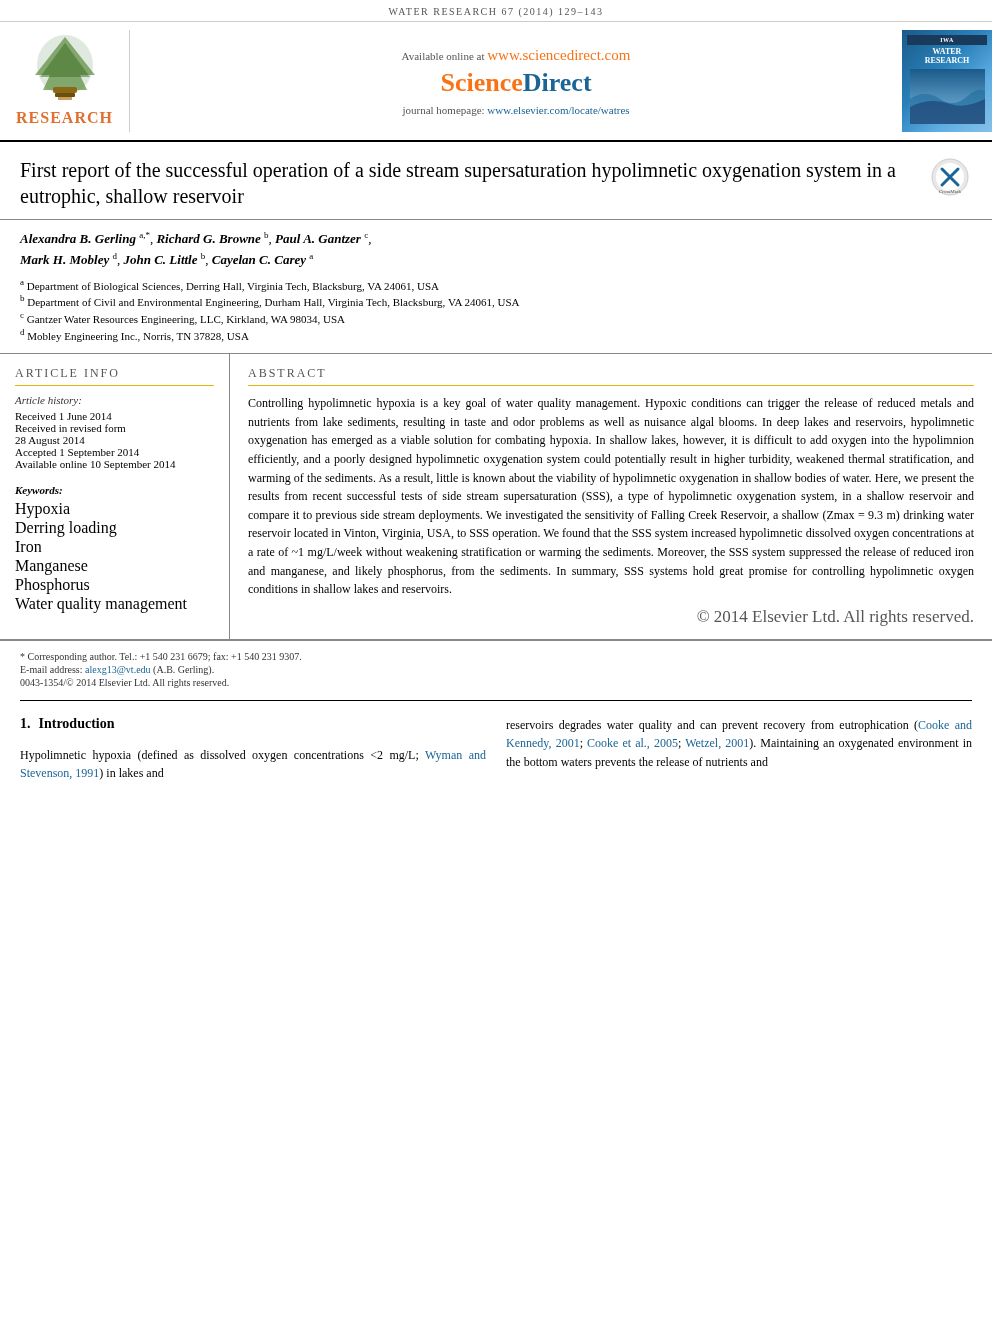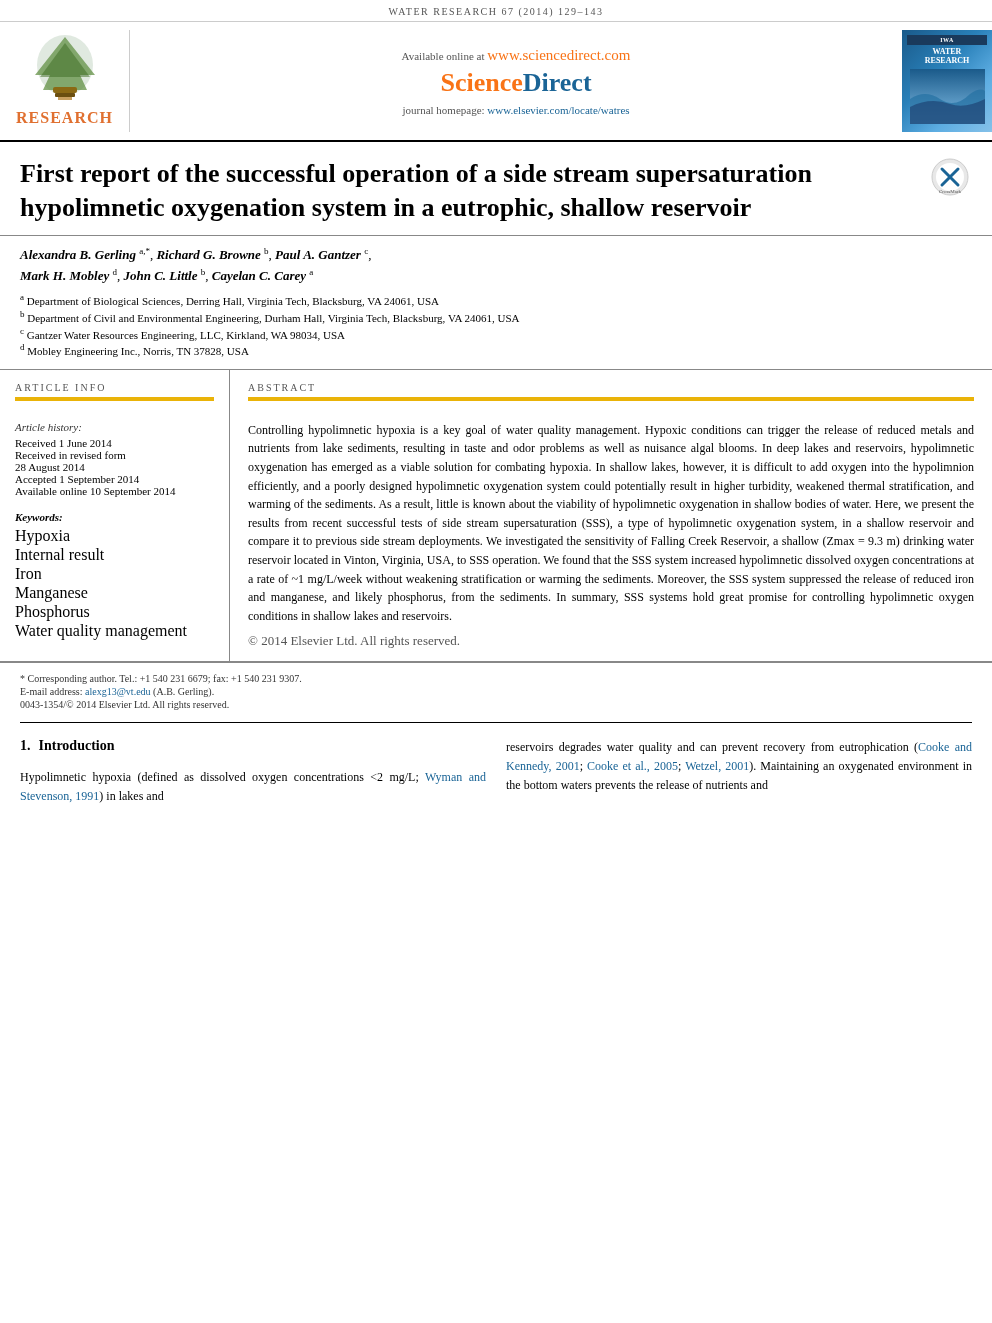--- a/index.html
+++ b/index.html
@@ -106,22 +106,22 @@
       font-weight: bold;
       margin-top: 2px;
     }
     .title-section {
       padding: 15px 20px 10px;
       border-bottom: 1px solid #888;
       display: flex;
       align-items: flex-start;
     }
     .main-title {
-      font-size: 26px;
-      font-weight: bold;
+      font-size: 20px;
+      font-weight: normal;
       line-height: 1.3;
       flex: 1;
     }
     .crossmark {
       width: 45px;
       margin-left: 10px;
       display: flex;
       flex-direction: column;
       align-items: center;
     }
@@ -154,26 +154,26 @@
     .left-col {
       width: 230px;
       border-right: 1px solid #888;
       padding: 12px 15px;
     }
     .right-col {
       flex: 1;
       padding: 12px 18px;
     }
     .section-header {
-      font-size: 10px;
+      font-size: 12px;
       letter-spacing: 2px;
       text-transform: uppercase;
       color: #555;
-      margin-bottom: 20px;
-      border-bottom: 4px solid #eab308;
+      margin-bottom: 8px;
+      border-bottom: 1px solid #eab308;
       padding-bottom: 4px;
     }
     .article-info-label {
       font-size: 11px;
       font-style: italic;
       font-weight: normal;
       color: #333;
       margin-top: 8px;
       margin-bottom: 4px;
     }
@@ -191,21 +191,22 @@
     .keyword-item {
       font-size: 16px;
       margin-bottom: 1px;
     }
     .abstract-text {
       font-size: 12px;
       line-height: 1.55;
       text-align: justify;
     }
     .copyright-line {
-      font-size: 13px;
+      text-align: right;
+      font-size: 17px;
       margin-top: 8px;
       color: #555;
       font-family: Liberation Serif, serif;
     }
     .footer-section {
       padding: 10px 20px;
       border-top: 1px solid #888;
     }
     .footnote {
       font-size: 10px;
@@ -356,21 +357,21 @@
 
     <div class="article-info-label">Article history:</div>
     <div class="article-info-value">Received 1 June 2014</div>
     <div class="article-info-value">Received in revised form</div>
     <div class="article-info-value">28 August 2014</div>
     <div class="article-info-value">Accepted 1 September 2014</div>
     <div class="article-info-value">Available online 10 September 2014</div>
 
     <div class="keywords-label">Keywords:</div>
     <div class="keyword-item">Hypoxia</div>
-    <div class="keyword-item">Internal result</div>
+    <div class="keyword-item">Derring loading</div>
     <div class="keyword-item">Iron</div>
     <div class="keyword-item">Manganese</div>
     <div class="keyword-item">Phosphorus</div>
     <div class="keyword-item">Water quality management</div>
   </div>
 
   <div class="right-col">
     <div class="section-header">ABSTRACT</div>
     <p class="abstract-text">Controlling hypolimnetic hypoxia is a key goal of water quality management. Hypoxic conditions can trigger the release of reduced metals and nutrients from lake sediments, resulting in taste and odor problems as well as nuisance algal blooms. In deep lakes and reservoirs, hypolimnetic oxygenation has emerged as a viable solution for combating hypoxia. In shallow lakes, however, it is difficult to add oxygen into the hypolimnion efficiently, and a poorly designed hypolimnetic oxygenation system could potentially result in higher turbidity, weakened thermal stratification, and warming of the sediments. As a result, little is known about the viability of hypolimnetic oxygenation in shallow bodies of water. Here, we present the results from recent successful tests of side stream supersaturation (SSS), a type of hypolimnetic oxygenation system, in a shallow reservoir and compare it to previous side stream deployments. We investigated the sensitivity of Falling Creek Reservoir, a shallow (Zmax = 9.3 m) drinking water reservoir located in Vinton, Virginia, USA, to SSS operation. We found that the SSS system increased hypolimnetic dissolved oxygen concentrations at a rate of ~1 mg/L/week without weakening stratification or warming the sediments. Moreover, the SSS system suppressed the release of reduced iron and manganese, and likely phosphorus, from the sediments. In summary, SSS systems hold great promise for controlling hypolimnetic oxygen conditions in shallow lakes and reservoirs.</p>
     <div class="copyright-line">© 2014 Elsevier Ltd. All rights reserved.</div>

